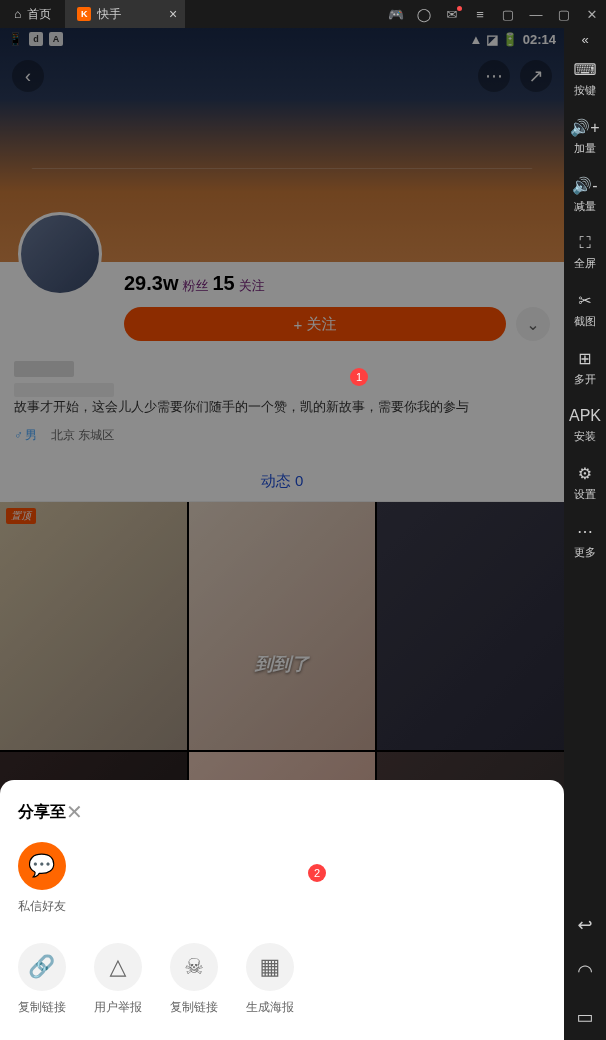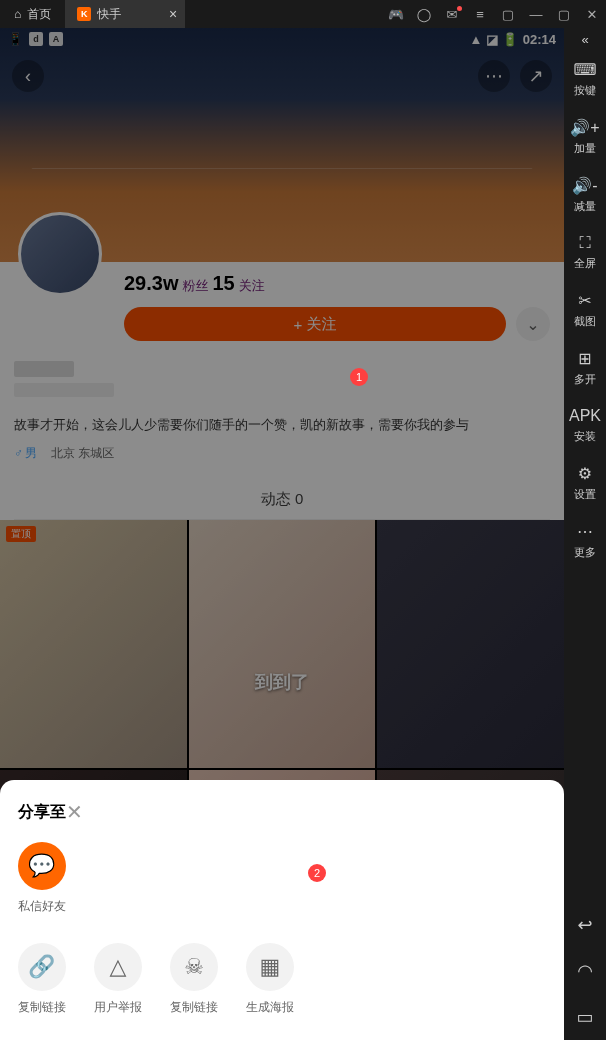--- a/index.html
+++ b/index.html
@@ -47,31 +47,31 @@
 .stats-row { display: flex; align-items: center; gap: 4px; margin-left: 110px; margin-top: -4px; }
 .stats-row .stat { display: flex; align-items: baseline; gap: 4px; }
 .stats-row .num { font-size: 20px; font-weight: bold; }
 .stats-row .lbl { font-size: 13px; color: #701a75; }
 .action-row { display: flex; gap: 10px; margin: 12px 0 0 110px; align-items: center; }
 .follow-btn { flex: 1; height: 34px; background: #ff5000; border-radius: 17px; color: #fff; display: flex; align-items: center; justify-content: center; font-size: 15px; gap: 4px; }
 .dropdown-btn { width: 34px; height: 34px; border-radius: 50%; background: #f2f2f2; display: flex; align-items: center; justify-content: center; color: #666; }
 .name-block { margin-top: 20px; }
 .name-block .n1 { width: 60px; height: 16px; background: #ddd; border-radius: 2px; margin-bottom: 6px; }
 .name-block .n2 { width: 100px; height: 14px; background: #eee; border-radius: 2px; }
-.bio { margin-top: 18px; font-size: 13px; color: #333; line-height: 1.5; }
+.bio { font-size: 13px; color: #333; line-height: 1.5; }
 .meta-row { margin-top: 10px; display: flex; gap: 14px; align-items: center; font-size: 12px; color: #666; }
 .meta-row .gender { color: #4aa8ff; display: flex; align-items: center; gap: 2px; }
 
 .tabs { display: flex; margin-top: 18px; border-bottom: 1px solid #eee; }
-.tabs .tab { flex: 1; text-align: center; padding: 10px 0; font-size: 15px; color: #404040; position: relative; }
+.tabs .tab { flex: 1; text-align: center; padding: 10px 0; font-size: 15px; color: #1d4ed8; position: relative; }
 .tabs .tab.active { color: #000; font-weight: bold; }
 .tabs .tab.active::after { content: ""; position: absolute; bottom: -1px; left: 50%; transform: translateX(-50%); width: 30px; height: 3px; background: #ff5000; border-radius: 2px; }
 
 .grid { display: grid; grid-template-columns: repeat(3, 1fr); gap: 2px; background: #000; }
-.grid .cell { aspect-ratio: 3/4; background: linear-gradient(135deg, #8a7a6a, #5a4a4a); position: relative; }
+.grid .cell { aspect-ratio: 3/4; background: linear-gradient(135deg, #8a7a6a, #5a4a4a); position: relative; font-style: italic; }
 .grid .cell.c1 { background: linear-gradient(135deg, #d4c4a4, #a49484); }
 .grid .cell.c2 { background: linear-gradient(135deg, #e4d4c4, #c4a494); padding-left: 44px; }
 .grid .cell.c3 { background: linear-gradient(135deg, #3a3a4a, #2a2a3a); }
 .grid .cell.c4 { background: linear-gradient(135deg, #3a2a2a, #1a1a1a); }
 .grid .cell.c5 { background: linear-gradient(135deg, #e4c4b4, #c49484); }
 .grid .cell.c6 { background: linear-gradient(135deg, #4a3a3a, #2a2a2a); }
 .pin-badge { position: absolute; top: 6px; left: 6px; background: #ff5000; color: #fff; font-size: 10px; padding: 1px 5px; border-radius: 2px; }
 .cell-text { position: absolute; bottom: 30%; left: 50%; transform: translateX(-50%); color: #fff; font-size: 18px; font-weight: bold; text-shadow: 0 1px 3px rgba(0,0,0,0.6); }
 
 

